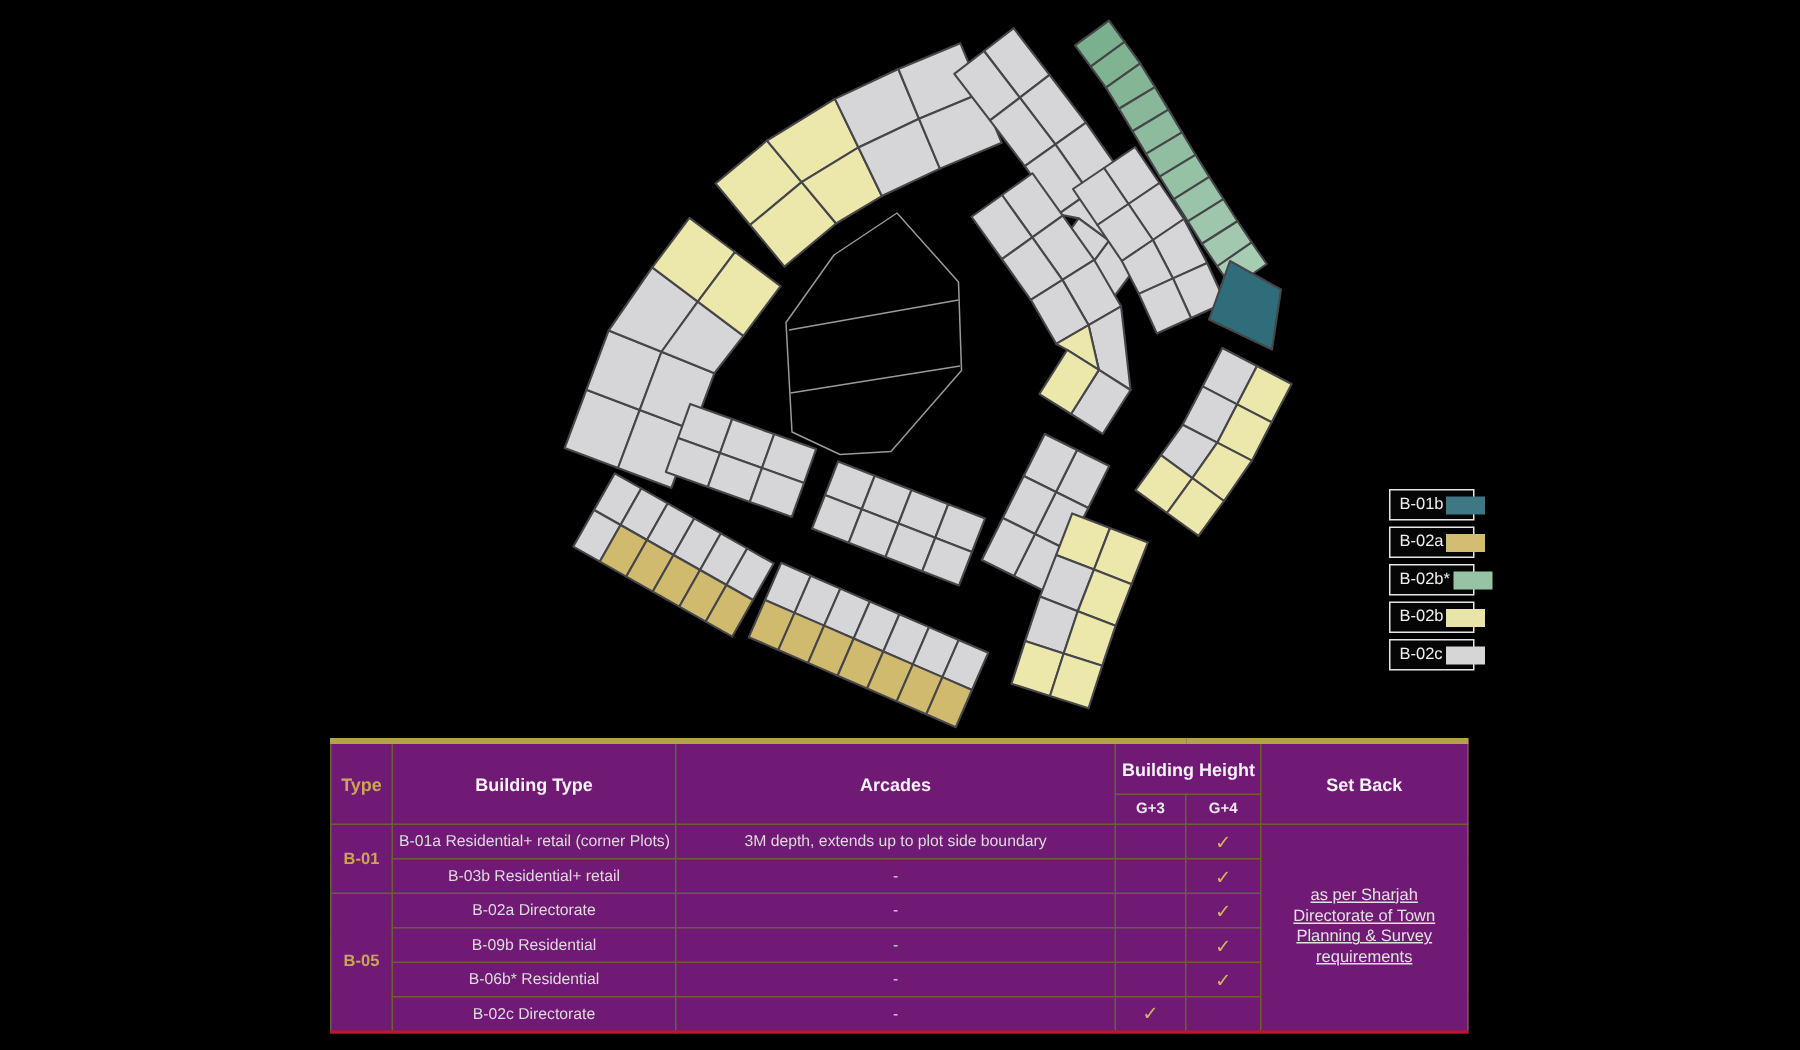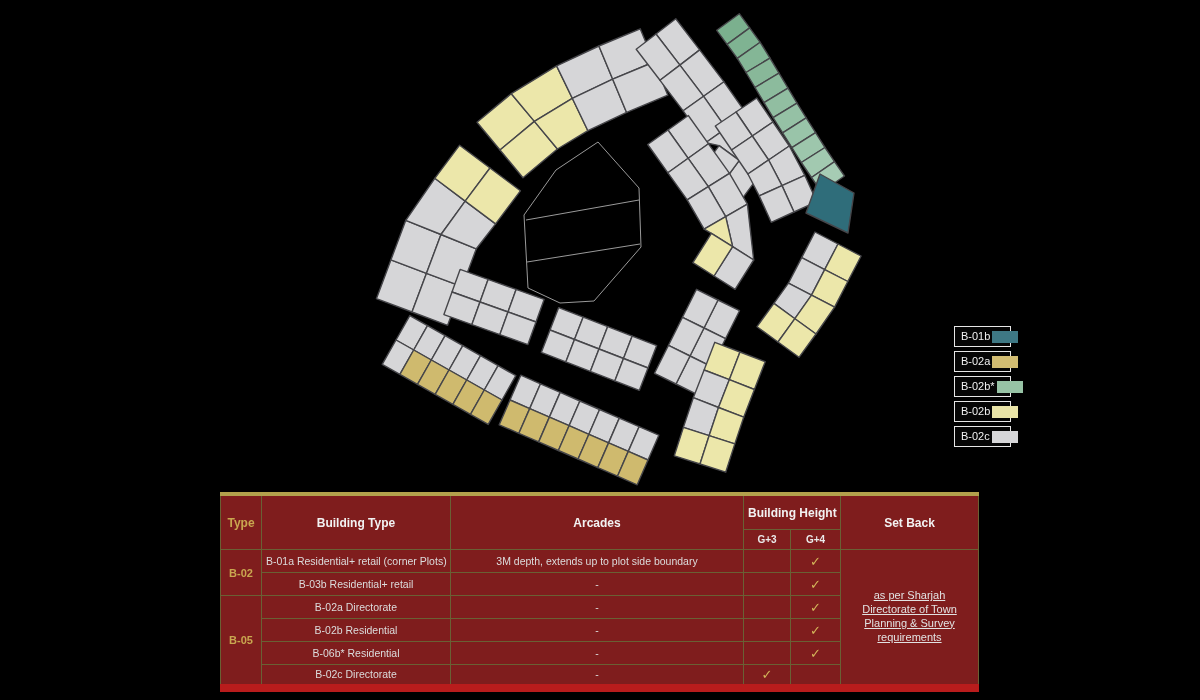--- a/index.html
+++ b/index.html
@@ -1,31 +1,31 @@
 <!DOCTYPE html>
 <html><head>
 <meta charset="utf-8">
 <style>
   html,body{margin:0;padding:0;background:#000;width:1200px;height:700px;overflow:hidden;
             font-family:"Liberation Sans",sans-serif;position:relative;}
   #stage{position:relative;width:1200px;height:700px;background:#000;}
   #site-plan-svg{position:absolute;left:0;top:0;}
 
   
-  .legend{position:absolute;left:954px;top:326px;width:57px;}
+  .legend{position:absolute;left:926px;top:326px;width:57px;}
   .legend-item{display:flex;align-items:center;justify-content:space-between;
                border:1px solid #e6e6e6;background:#050505;height:19px;
                padding:0 3px 0 6px;margin-bottom:4px;}
   .legend-label{color:#f0f0f0;font-size:11px;line-height:1;white-space:nowrap;}
   .legend-swatch{display:inline-block;width:26px;height:12px;flex:0 0 auto;margin-left:2px;}
 
   
   .plots-table{position:absolute;left:220px;top:492px;width:758px;border-collapse:collapse;
-               table-layout:fixed;background:#7f1d1d;
-               border-top:4px solid #b3a14c;border-bottom:8px solid #b91c1c;}
+               table-layout:fixed;background:#701a75;
+               border-top:4px solid #b3a14c;border-bottom:2px solid #b91c1c;}
   .plots-table td,.plots-table th{border:1px solid #6a6034;color:#dcdcdc;
                font-size:10.5px;font-weight:normal;text-align:center;vertical-align:middle;
                padding:0 4px;overflow:hidden;white-space:nowrap;}
   .plots-table .hdr{font-size:12px;font-weight:bold;color:#f2f2f2;height:33px;}
   .plots-table .hdr-type{color:#c9a750;}
   .plots-table .subhdr{font-size:10px;font-weight:bold;color:#eaeaea;height:19px;}
   .plots-table .group-type{color:#c9a750;font-weight:bold;font-size:11px;}
   .plots-table .body-row{height:23px;}
   .plots-table .check{color:#d4b65a;font-size:13px;}
   .plots-table .setback-cell{font-size:11px;color:#e2e2e2;white-space:normal;
@@ -200,42 +200,42 @@
       <th class="hdr" rowspan="2">Building Type</th>
       <th class="hdr" rowspan="2">Arcades</th>
       <th class="hdr" colspan="2">Building Height</th>
       <th class="hdr" rowspan="2">Set Back</th>
     </tr>
     <tr>
       <th class="subhdr">G+3</th>
       <th class="subhdr">G+4</th>
     </tr>
     <tr class="body-row">
-      <td class="group-type" rowspan="2">B-02</td>
+      <td class="group-type" rowspan="2">B-01</td>
       <td>B-01a Residential+ retail (corner Plots)</td>
       <td>3M depth, extends up to plot side boundary</td>
       <td class="check"></td>
       <td class="check">✓</td>
       <td class="setback-cell" rowspan="6">as per Sharjah Directorate of Town Planning &amp; Survey requirements</td>
     </tr>
     <tr class="body-row">
       <td>B-03b Residential+ retail</td>
       <td>-</td>
       <td class="check"></td>
       <td class="check">✓</td>
     </tr>
     <tr class="body-row">
       <td class="group-type" rowspan="4">B-05</td>
       <td>B-02a Directorate</td>
       <td>-</td>
       <td class="check"></td>
       <td class="check">✓</td>
     </tr>
     <tr class="body-row">
-      <td>B-02b Residential</td>
+      <td>B-09b Residential</td>
       <td>-</td>
       <td class="check"></td>
       <td class="check">✓</td>
     </tr>
     <tr class="body-row">
       <td>B-06b* Residential</td>
       <td>-</td>
       <td class="check"></td>
       <td class="check">✓</td>
     </tr>

